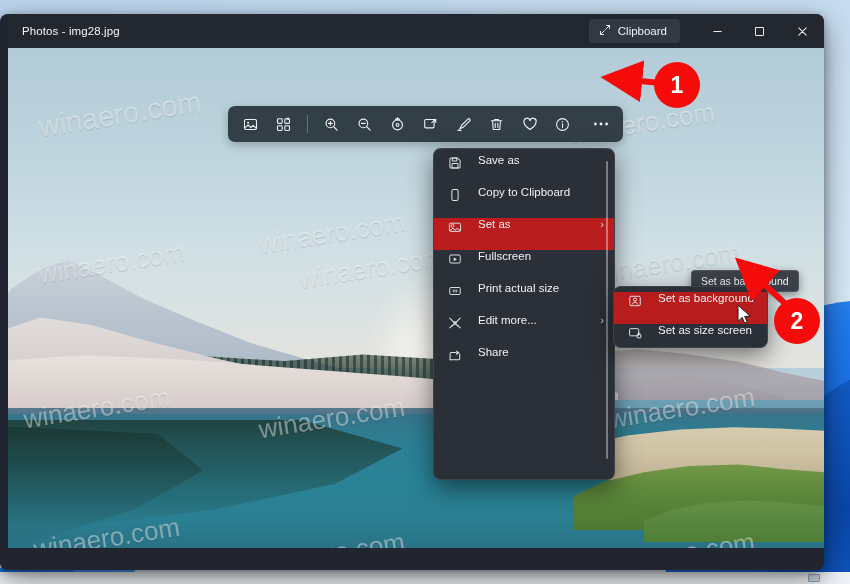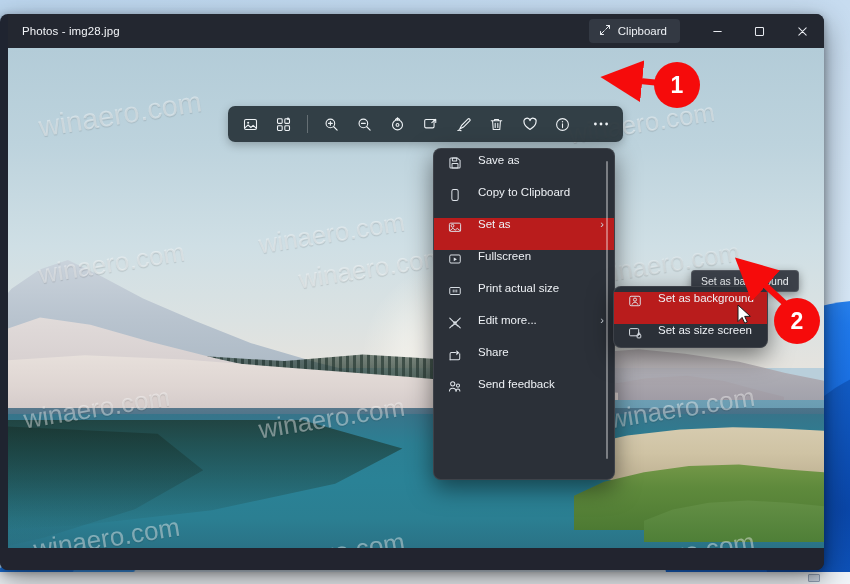--- a/index.html
+++ b/index.html
@@ -469,31 +469,20 @@
         <span class="mi-ic">
           <svg width="14" height="14" viewBox="0 0 16 16" fill="none" stroke="#dfe4ea" stroke-width="1.15" stroke-linecap="round">
             <path d="M2.4 13.4V6.6a1.4 1.4 0 0 1 1.4-1.4h4.8"></path>
             <path d="M2.4 13.4h9.6a1.4 1.4 0 0 0 1.4-1.4V6.6"></path>
             <path d="M9.6 2.6l3.4 2.8-3.4 2.8V2.6z" fill="#dfe4ea" stroke="none"></path>
           </svg>
         </span>
         <span>Share</span>
       </div>
 
-      <div class="mi">
-        <span class="mi-ic">
-          <svg width="14" height="14" viewBox="0 0 16 16" fill="none" stroke="#dfe4ea" stroke-width="1.15">
-            <circle cx="5.4" cy="4.4" r="2.4"></circle>
-              <path d="M1.6 13.2c0-2.3 1.7-3.8 3.8-3.8s3.8 1.5 3.8 3.8"></path>
-            <circle cx="11.4" cy="6.4" r="1.8"></circle>
-              <path d="M9.2 13.2c0-1.8 1-2.9 2.2-2.9s2.2 1.1 2.2 2.9"></path>
-          </svg>
-        </span>
-        <span>Send feedback</span>
-      </div>
 
       <div id="ctx-scroll"></div>
     </div>
 
     <div id="tooltip">Set as background</div>
 
     <div id="sub-menu">
       <div class="mi sel">
         <span class="mi-ic">
           <svg width="14" height="14" viewBox="0 0 16 16" fill="none" stroke="#dfe4ea" stroke-width="1.1">

